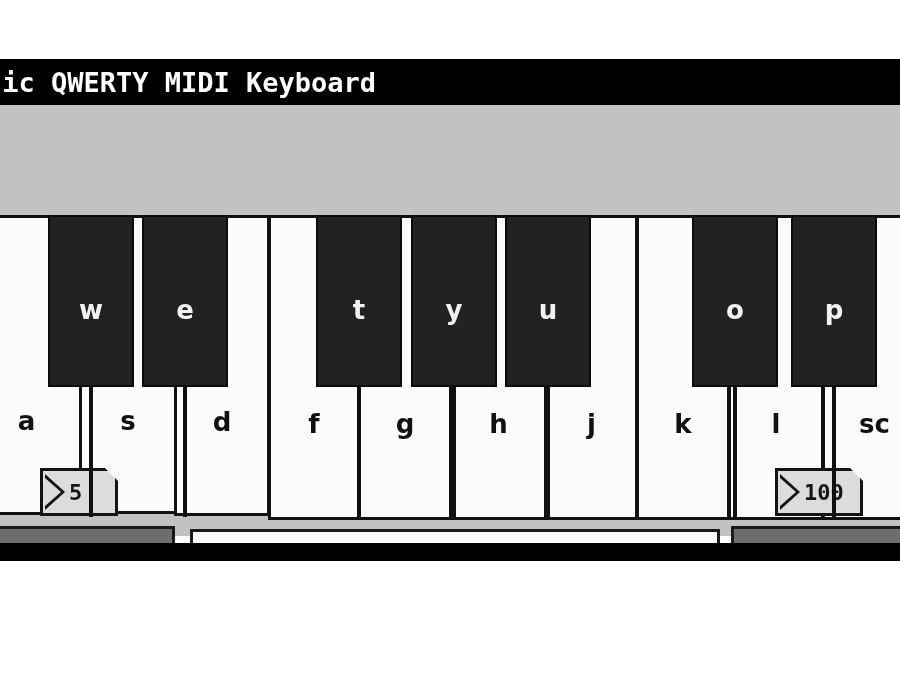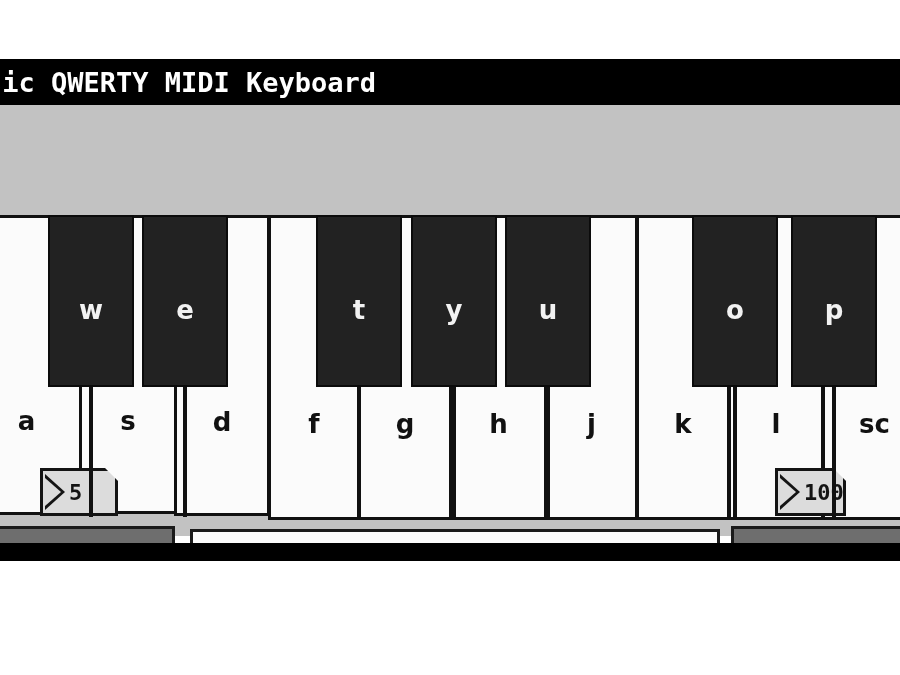--- a/index.html
+++ b/index.html
@@ -195,21 +195,21 @@
       <div class="nval">5</div>
     </div>
 
     <div class="spacebar">
       <span class="slbl">space</span>
     </div>
 
     <div class="ctrlpanel" id="velocity-panel" style="left: 731px; width: 200px; background: rgb(110, 110, 110);">
       <div class="clbl">-.-Velocity+/+</div>
     </div>
-    <div class="numbox" id="velocity-numbox" style="left: 775px; top: 363px; width: 71px; height: 48px;">
+    <div class="numbox" id="velocity-numbox" style="left: 775px; top: 363px; width: 88px; height: 48px;">
       <div class="tri"></div>
       <div class="nval">100</div>
     </div>
 
   </div>
 
   <div class="bottomrule"></div>
   <div class="belowwhite"></div>
 
 </div>

